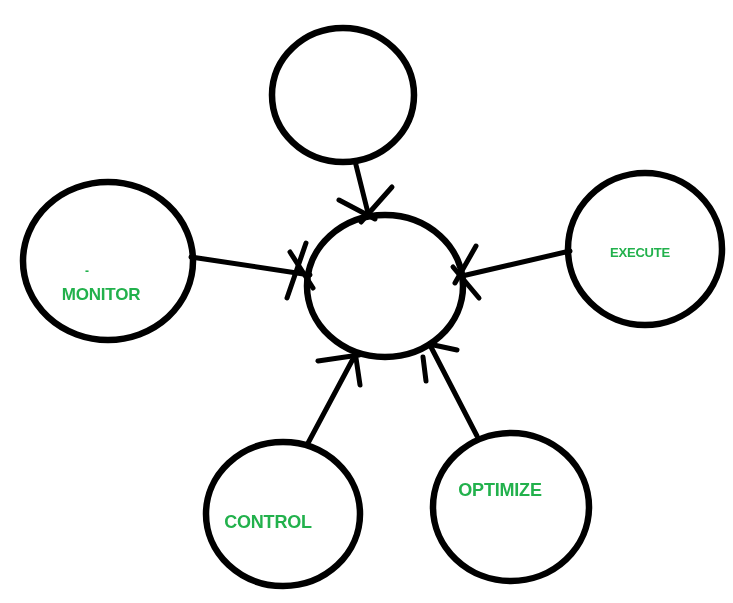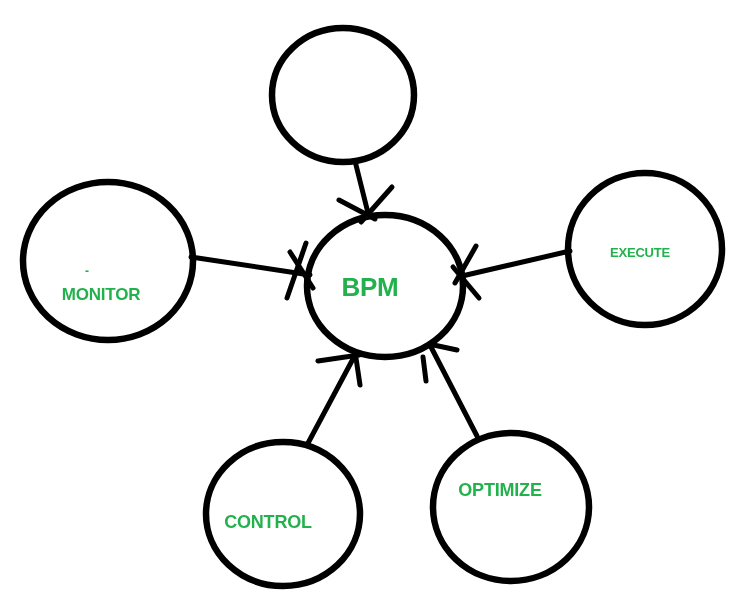--- a/index.html
+++ b/index.html
@@ -96,18 +96,17 @@
     </g>
   </svg>
 
 
   <div class="node-label lbl-monitor">MONITOR</div>
 
   <div class="node-label lbl-artifact">-</div>
 
   <div class="node-label lbl-execute">EXECUTE</div>
 
-  <div class="node-label lbl-bpm">BPM</div>
 
   <div class="node-label lbl-models">CONTROL</div>
 
   <div class="node-label lbl-optimize">OPTIMIZE</div>
 </div>
 
 </body></html>

